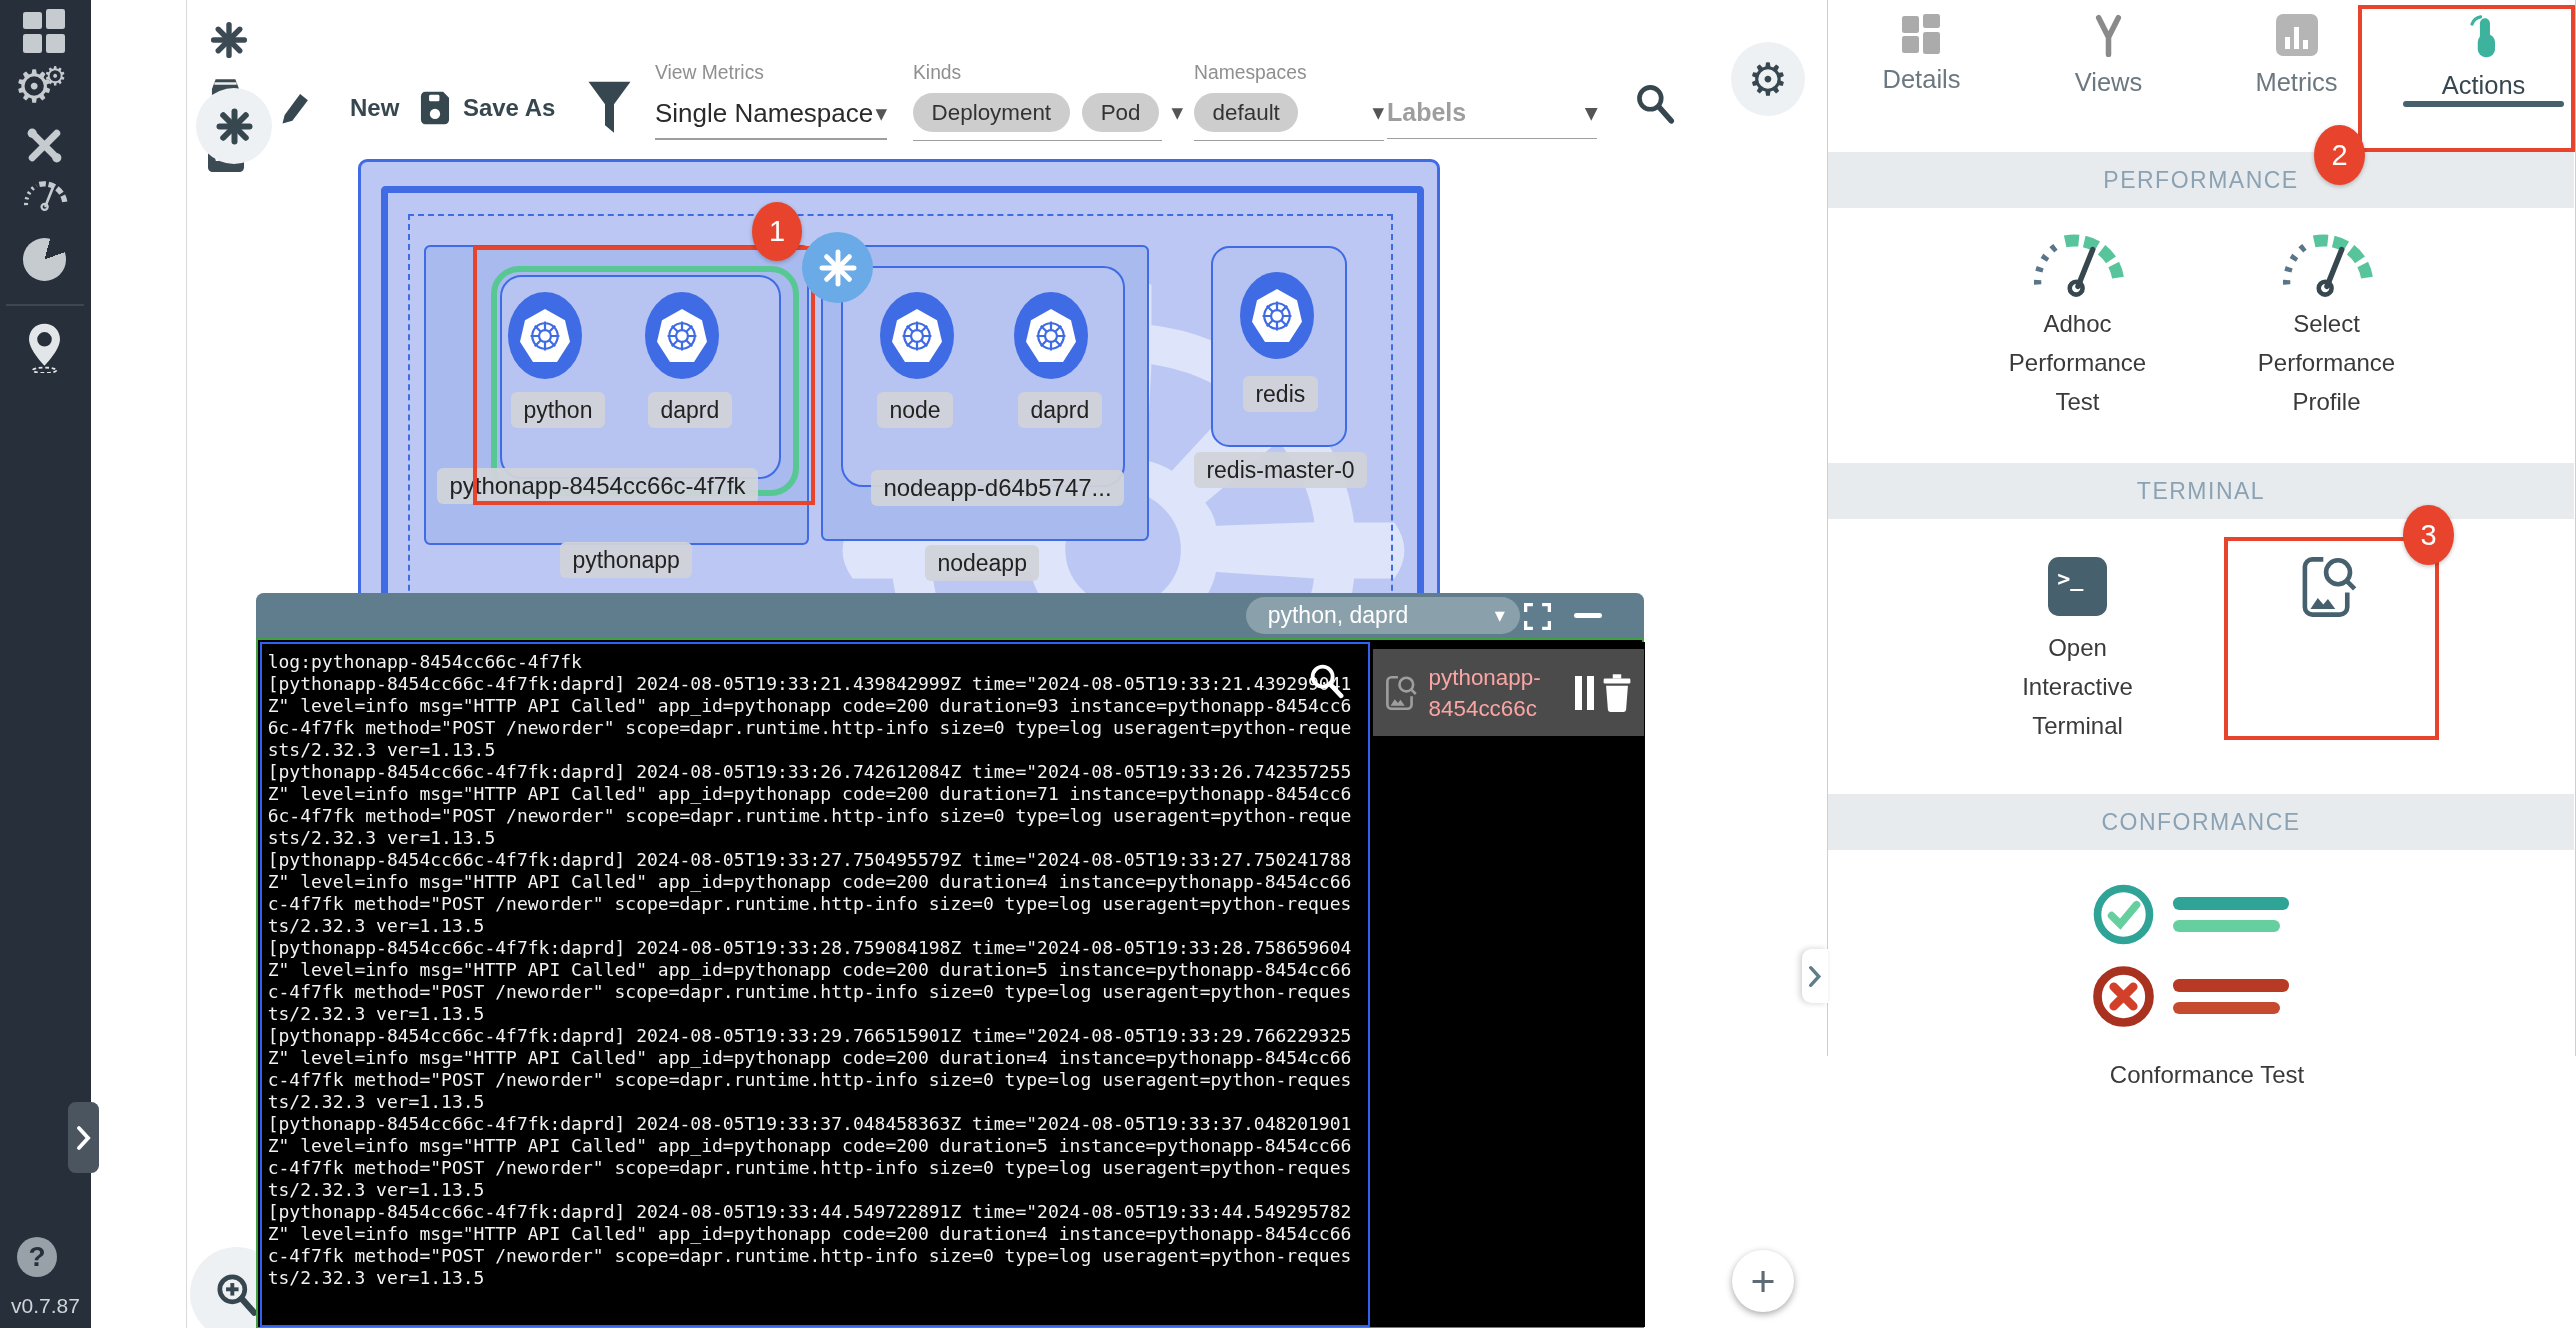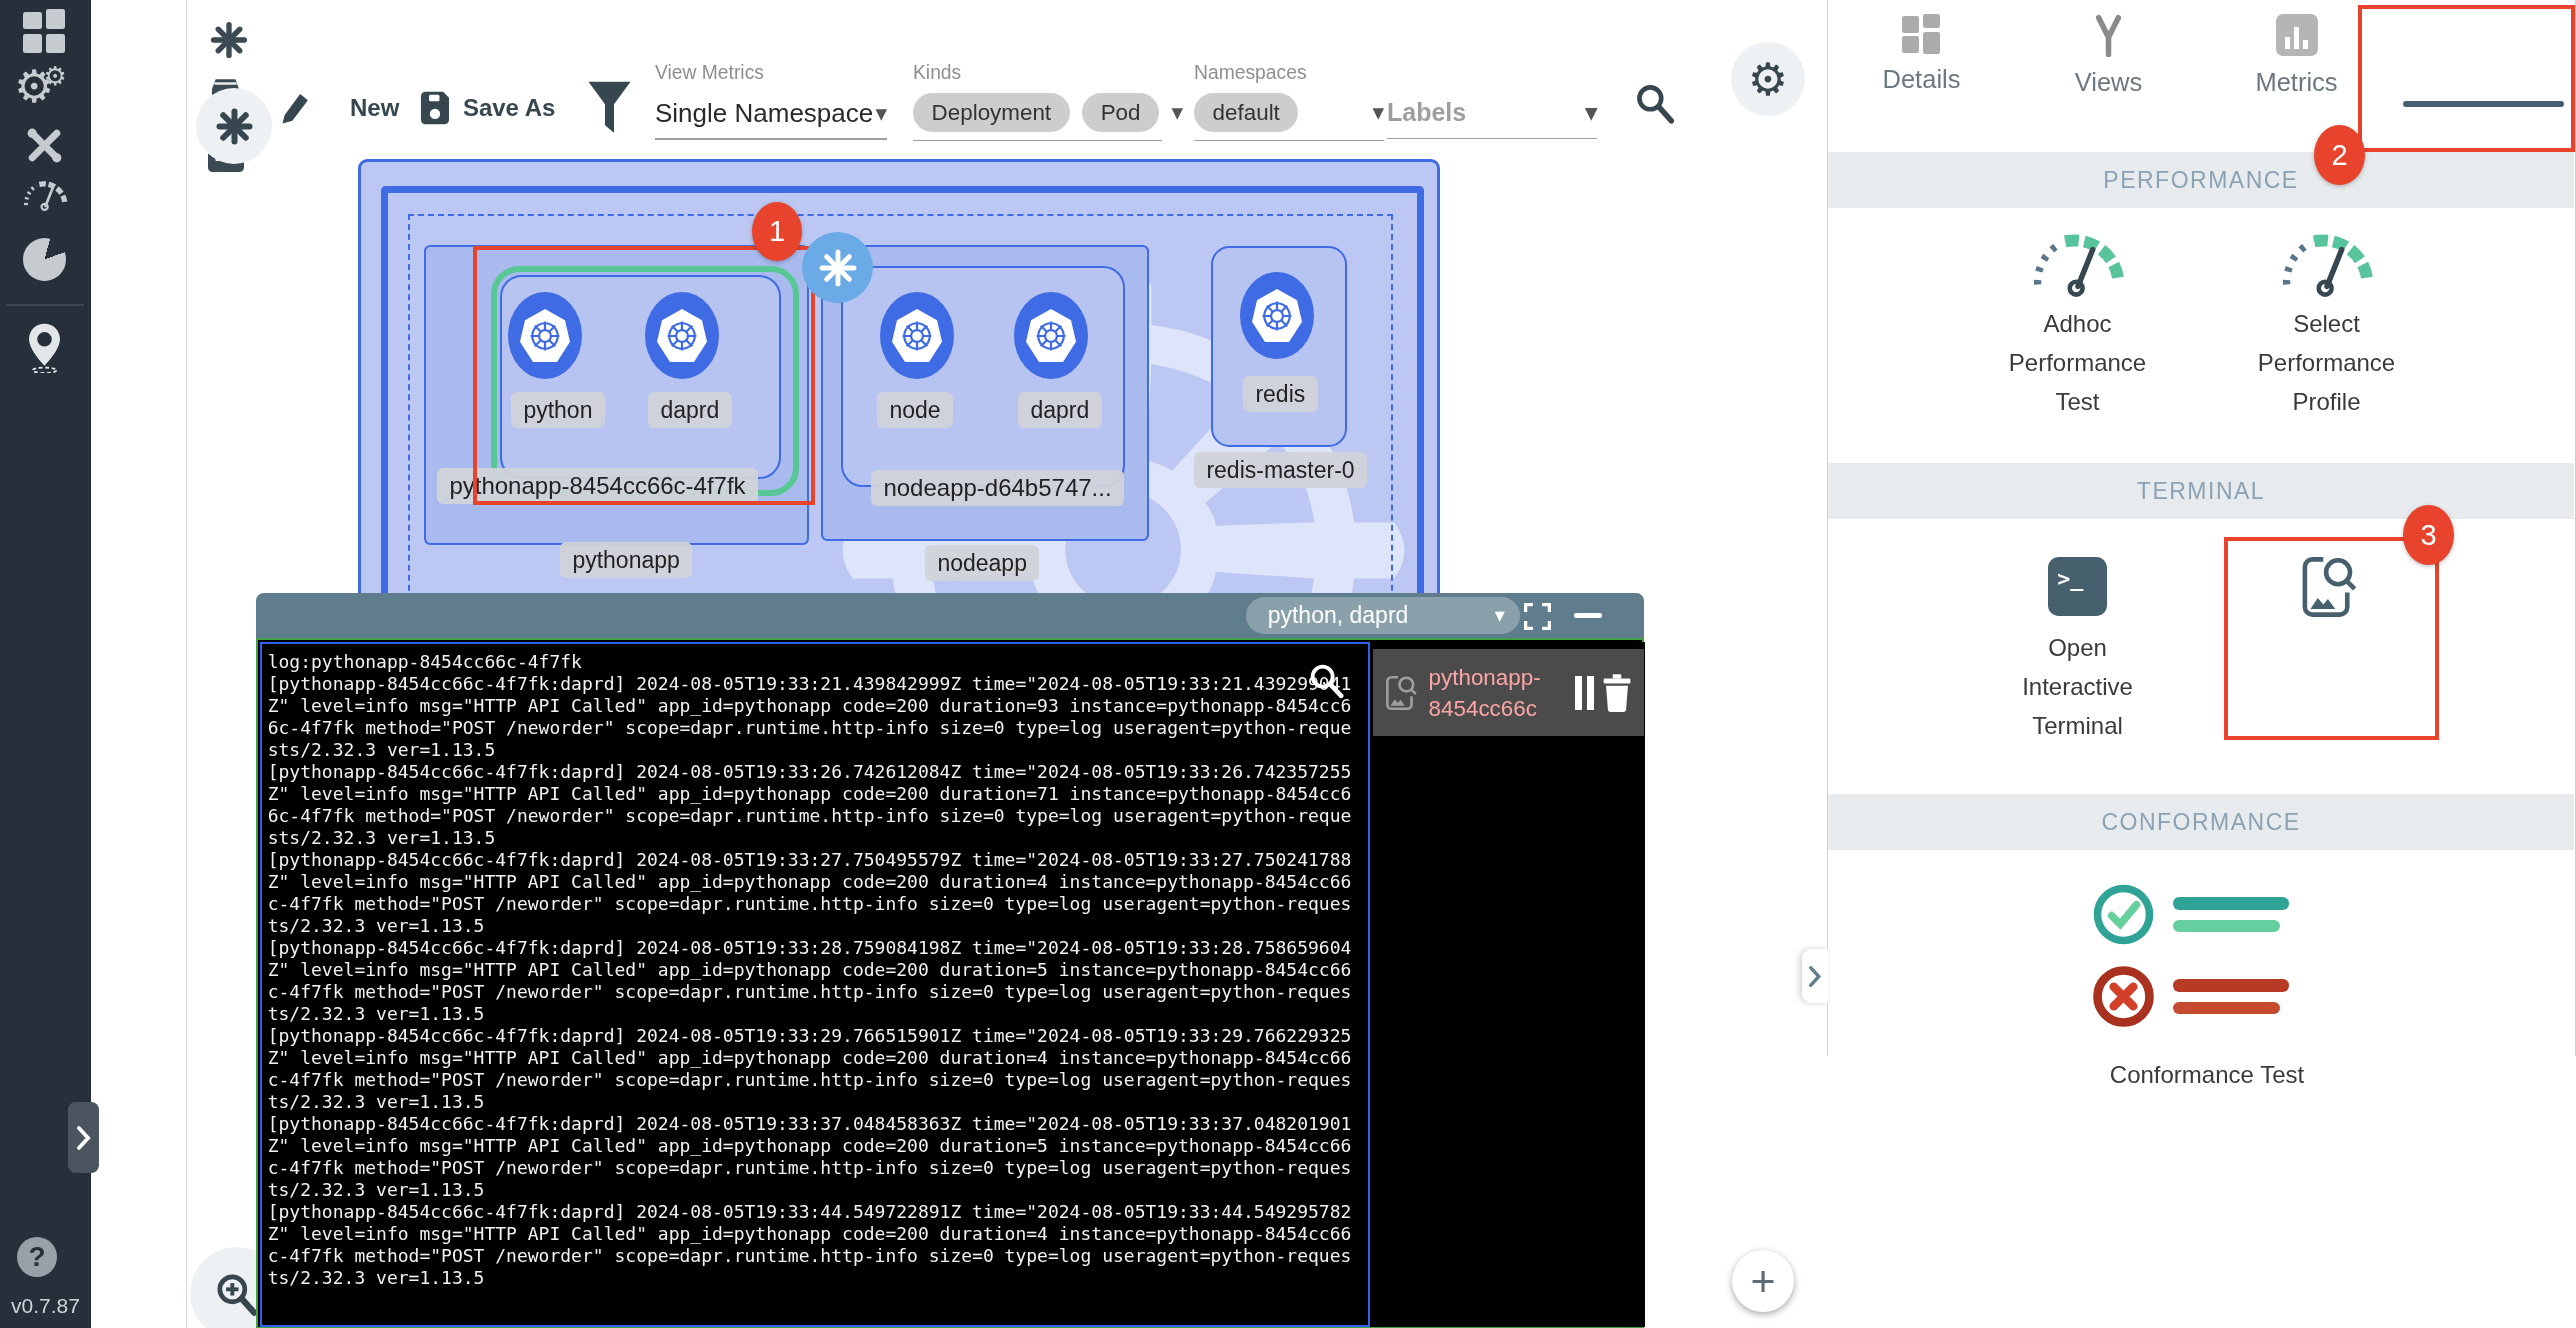--- a/index.html
+++ b/index.html
@@ -440,20 +440,28 @@
       <span class="tablbl">Views</span>
     </div>
     <div class="abs tab" style="left:375px;top:0;gap:12px;">
       <span style="width:42px;height:42px;background:#b5b5b5;border-radius:7px;display:flex;align-items:flex-end;justify-content:center;gap:3.9px;padding-bottom:7px;box-sizing:border-box;">
         <span style="width:5.4px;height:12.4px;background:#fff;"></span>
         <span style="width:5.4px;height:21.7px;background:#fff;"></span>
         <span style="width:5.4px;height:9.3px;background:#fff;"></span>
       </span>
       <span class="tablbl">Metrics</span>
     </div>
+    <div class="abs tab" style="left:562px;top:0;">
+      <svg width="45" height="46" viewBox="0 0 60 64">
+          <path d="M14 14 a16 16 0 0 1 12 -10" stroke="#3db39e" stroke-width="4.5" fill="none" stroke-linecap="round"></path>
+          <path d="M25 34 V13 a7 7 0 0 1 14 0 V34 Z" fill="#3db39e"></path>
+          <rect x="22" y="28" width="24" height="32" rx="11" fill="#3db39e"></rect>
+        </svg>
+      <span class="tablbl" style="color:#37474f;">Actions</span>
+    </div>
     <div class="abs" style="left:575px;top:101px;width:161px;height:6.2px;background:#46606e;border-radius:3.1px;"></div>
 
     <div class="abs band" style="left:0;top:152px;width:746px;height:56px;">PERFORMANCE</div>
     <div class="abs" style="left:180px;top:224px;width:139px;text-align:center;">
       <svg width="128" height="77" viewBox="0 0 120 84">
           <path d="M16 66 A48 48 0 0 1 40 22" stroke="#5a7488" stroke-width="8" fill="none" stroke-dasharray="5 9"></path>
           <path d="M46 19 A48 48 0 0 1 104 62" stroke="#57c49b" stroke-width="13" fill="none" stroke-dasharray="15 6"></path>
           <line x1="60" y1="68" x2="76" y2="28" stroke="#37474f" stroke-width="6" stroke-linecap="round"></line>
           <circle cx="58" cy="70" r="7" fill="none" stroke="#37474f" stroke-width="5"></circle>
         </svg>

